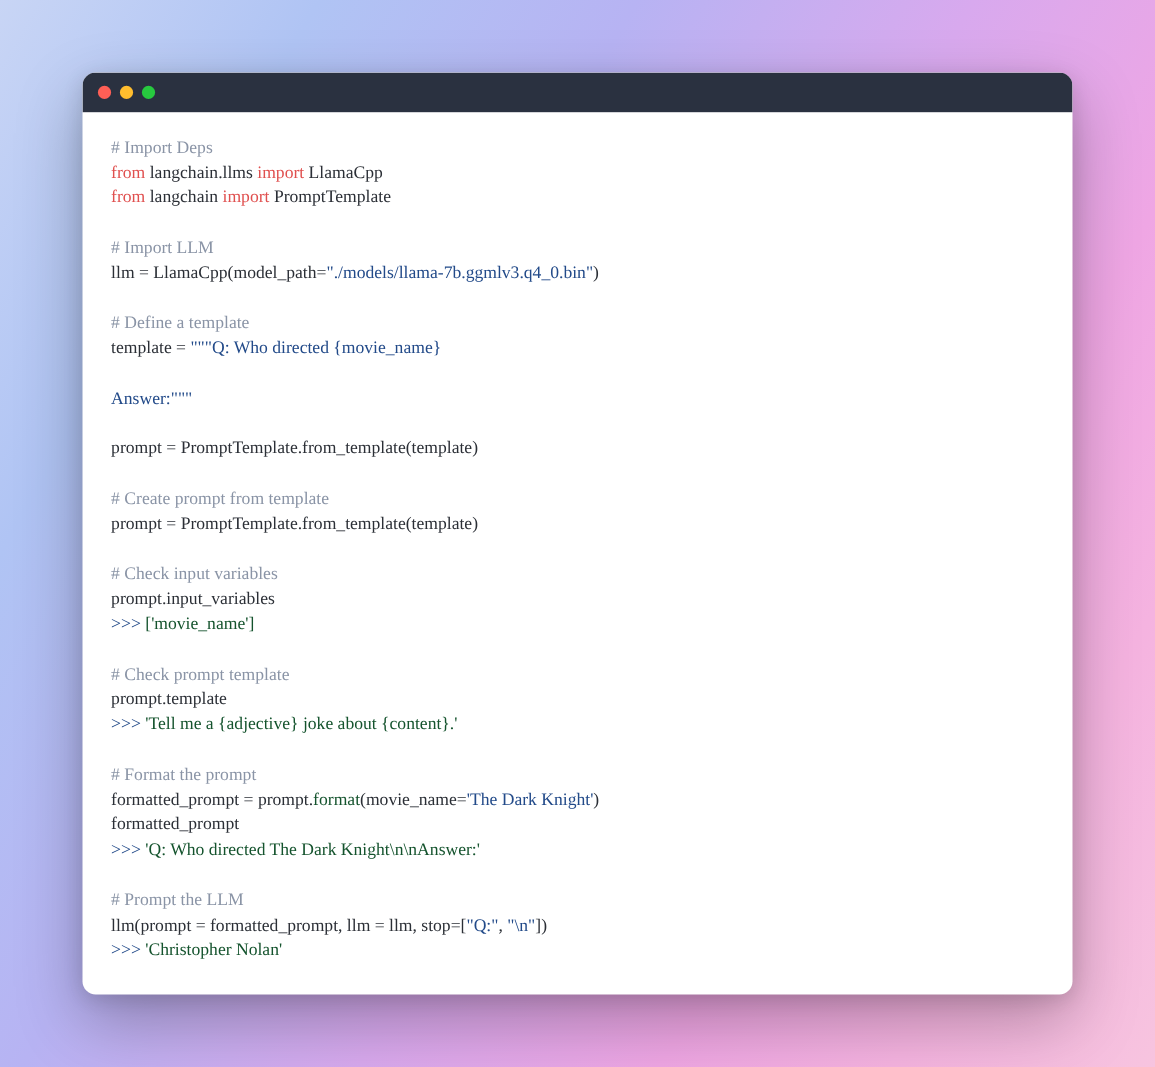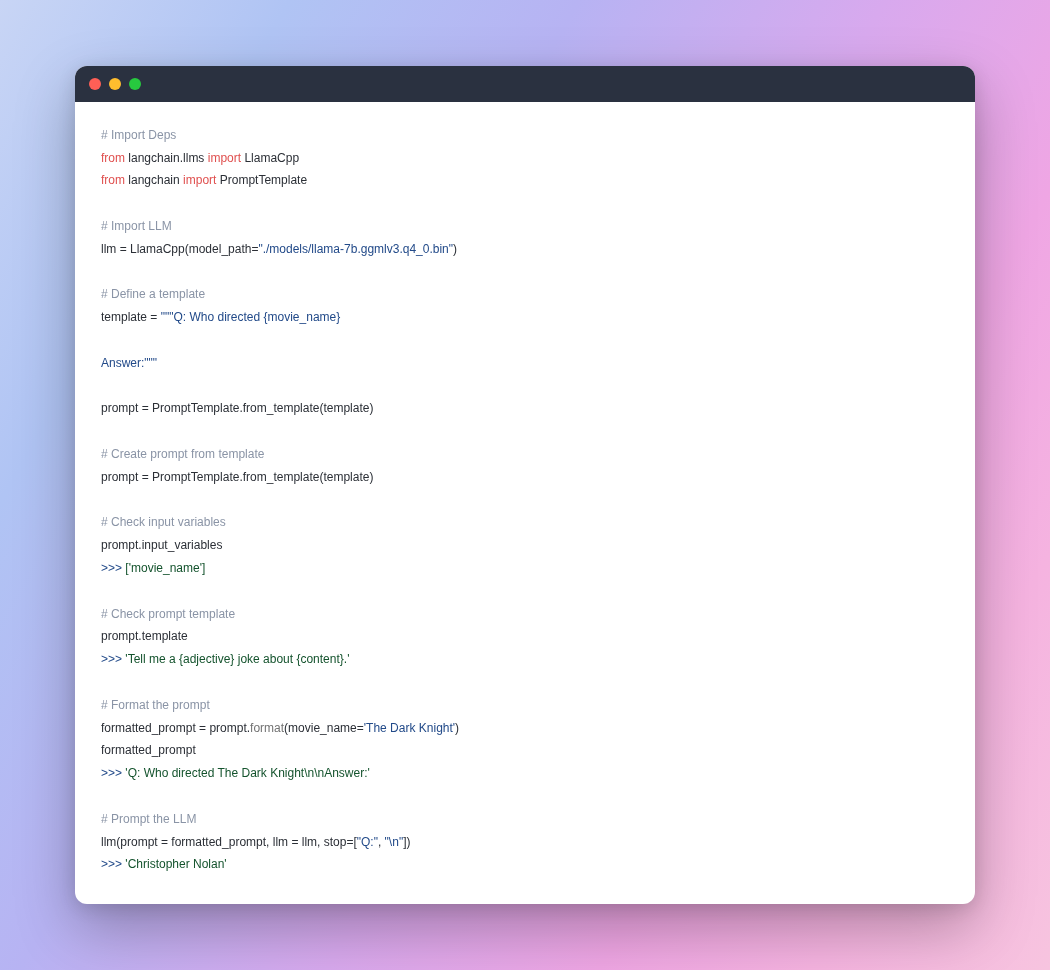--- a/index.html
+++ b/index.html
@@ -32,31 +32,31 @@
     align-items: center;
     padding: 0 14px;
     gap: 8px;
   }
   .dot { width: 12px; height: 12px; border-radius: 50%; }
   .dot.red    { background: #ff5f56; }
   .dot.yellow { background: #ffbd2e; }
   .dot.green  { background: #27c93f; }
   .code {
     padding: 22px 26px 28px 26px;
-    font-size: 12px;
+    font-size: 16px;
     line-height: 22.8px;
     color: #2b2f36;
     white-space: pre;
-    font-family: Liberation Sans, sans-serif;
+    font-family: Liberation Serif, serif;
   }
   .code .line { display: block; min-height: 22.8px; }
   .tok-comment { color: #8a94a6; }
   .tok-keyword { color: #e0504f; text-align: center; }
   .tok-string  { color: #224a89; }
-  .tok-method  { color: #737373; }
+  .tok-method  { color: #14532d; }
   .tok-output  { color: #14532d; }
   .tok-promptm { color: #224a89; }
 </style>
 </head>
 <body>
 
 <div class="window">
   <div class="titlebar">
     <span class="dot red"></span>
     <span class="dot yellow"></span>

